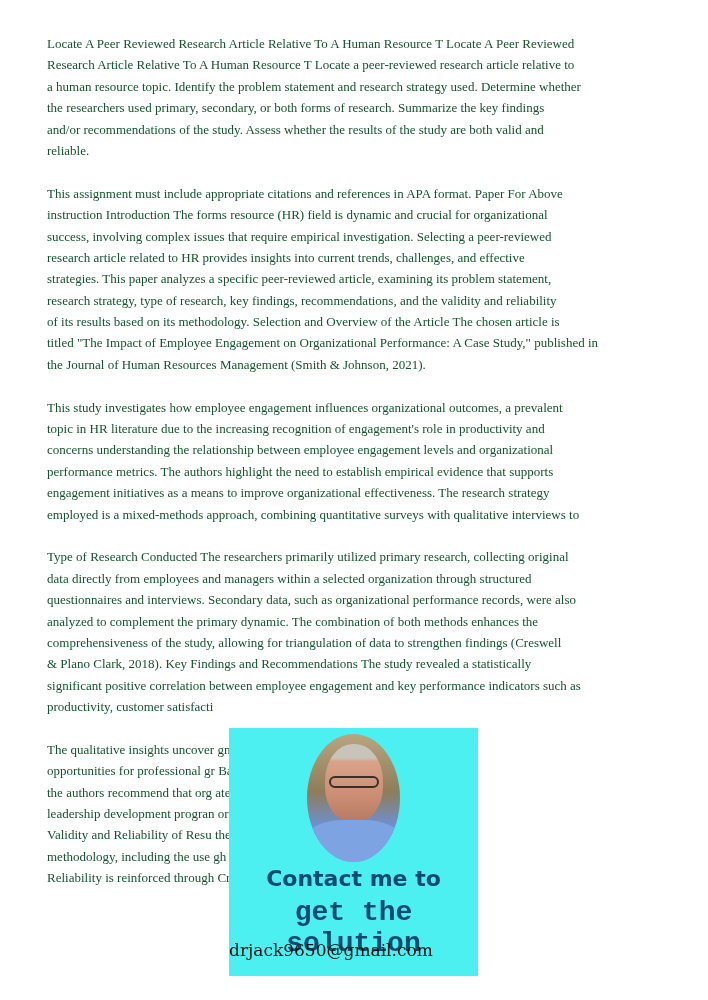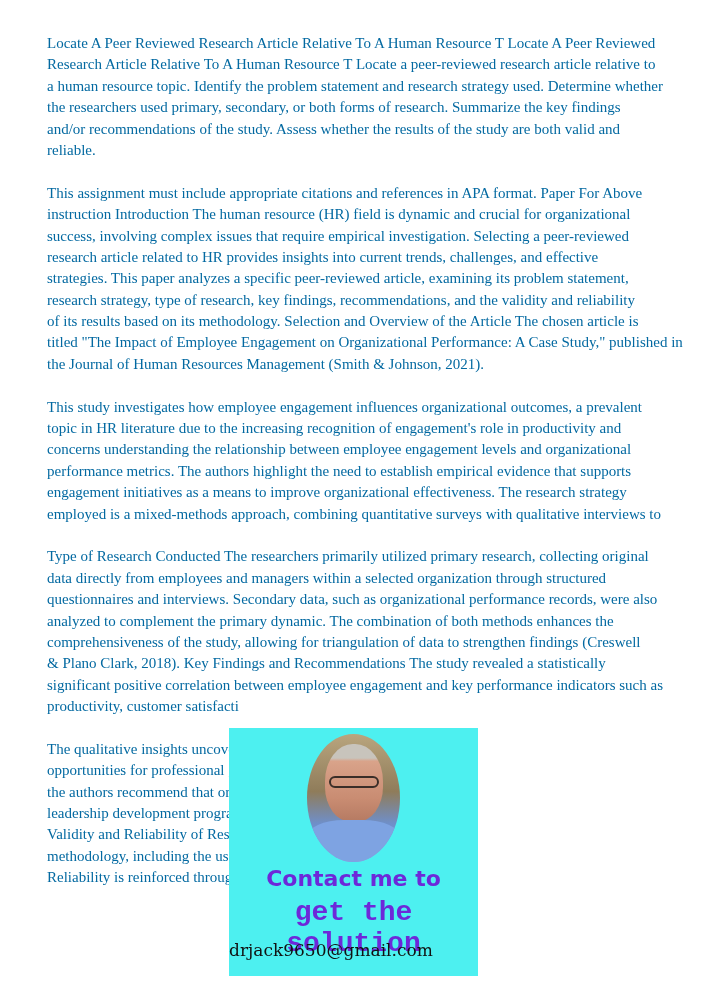--- a/index.html
+++ b/index.html
@@ -1,20 +1,20 @@
 <!DOCTYPE html>
 <html><head>
 <meta charset="utf-8">
 <style>
   html, body { margin: 0; padding: 0; background: #ffffff; }
   body { width: 708px; height: 1000px; position: relative; overflow: hidden; }
   .page {
     position: absolute; left: 47px; top: 33px; width: 615px;
-    font-family: "Liberation Serif", serif; font-size: 15px; line-height: 21.4px;
-    color: #0369a1;
+    font-family: "Liberation Serif", serif; font-size: 13px; line-height: 21.4px;
+    color: #14532d;
   }
   .line { white-space: nowrap; height: 21.4px; }
   .gap { height: 21.4px; }
   .overlay {
     position: absolute; left: 229px; top: 728px; width: 249px; height: 248px;
     background: #4df0f0;
   }
   .portrait {
     position: absolute; left: 78px; top: 6px; width: 93px; height: 128px;
     border-radius: 50%; overflow: hidden;
@@ -27,21 +27,21 @@
   .portrait .glasses {
     position: absolute; left: 22px; top: 42px; width: 50px; height: 12px;
     border: 2px solid #3a2e28; border-radius: 6px; box-sizing: border-box;
   }
   .portrait .shirt {
     position: absolute; left: 0; bottom: 0; width: 93px; height: 42px;
     background: #7ea3e2; border-radius: 40% 40% 0 0;
   }
   .cta {
     position: absolute; left: 0; width: 249px; text-align: center;
-    font-family: "DejaVu Sans", sans-serif; font-weight: bold; color: #6d28d9;
+    font-family: "DejaVu Sans", sans-serif; font-weight: bold; color: #0c4a6e;
   }
   .cta1 { top: 138px; font-size: 22px; }
   .cta2 { top: 169px; font-size: 28px; font-family: Liberation Mono, monospace; }
   .email {
     position: absolute; left: 0; top: 212px; width: 249px; 
     font-family: "DejaVu Serif", serif; font-weight: normal; font-size: 17px; color: #111;
   }
 </style>
 </head>
 <body>
@@ -51,21 +51,21 @@
       <div class="line">Locate A Peer Reviewed Research Article Relative To A Human Resource T Locate A Peer Reviewed</div>
       <div class="line">Research Article Relative To A Human Resource T Locate a peer-reviewed research article relative to</div>
       <div class="line">a human resource topic. Identify the problem statement and research strategy used. Determine whether</div>
       <div class="line">the researchers used primary, secondary, or both forms of research. Summarize the key findings</div>
       <div class="line">and/or recommendations of the study. Assess whether the results of the study are both valid and</div>
       <div class="line">reliable.</div>
     </div>
     <div class="gap"></div>
     <div>
       <div class="line">This assignment must include appropriate citations and references in APA format. Paper For Above</div>
-      <div class="line">instruction Introduction The human resource (HR) field is dynamic and crucial for organizational</div>
+      <div class="line">instruction Introduction The forms resource (HR) field is dynamic and crucial for organizational</div>
       <div class="line">success, involving complex issues that require empirical investigation. Selecting a peer-reviewed</div>
       <div class="line">research article related to HR provides insights into current trends, challenges, and effective</div>
       <div class="line">strategies. This paper analyzes a specific peer-reviewed article, examining its problem statement,</div>
       <div class="line">research strategy, type of research, key findings, recommendations, and the validity and reliability</div>
       <div class="line">of its results based on its methodology. Selection and Overview of the Article The chosen article is</div>
       <div class="line">titled "The Impact of Employee Engagement on Organizational Performance: A Case Study," published in</div>
       <div class="line">the Journal of Human Resources Management (Smith &amp; Johnson, 2021).</div>
     </div>
     <div class="gap"></div>
     <div>

